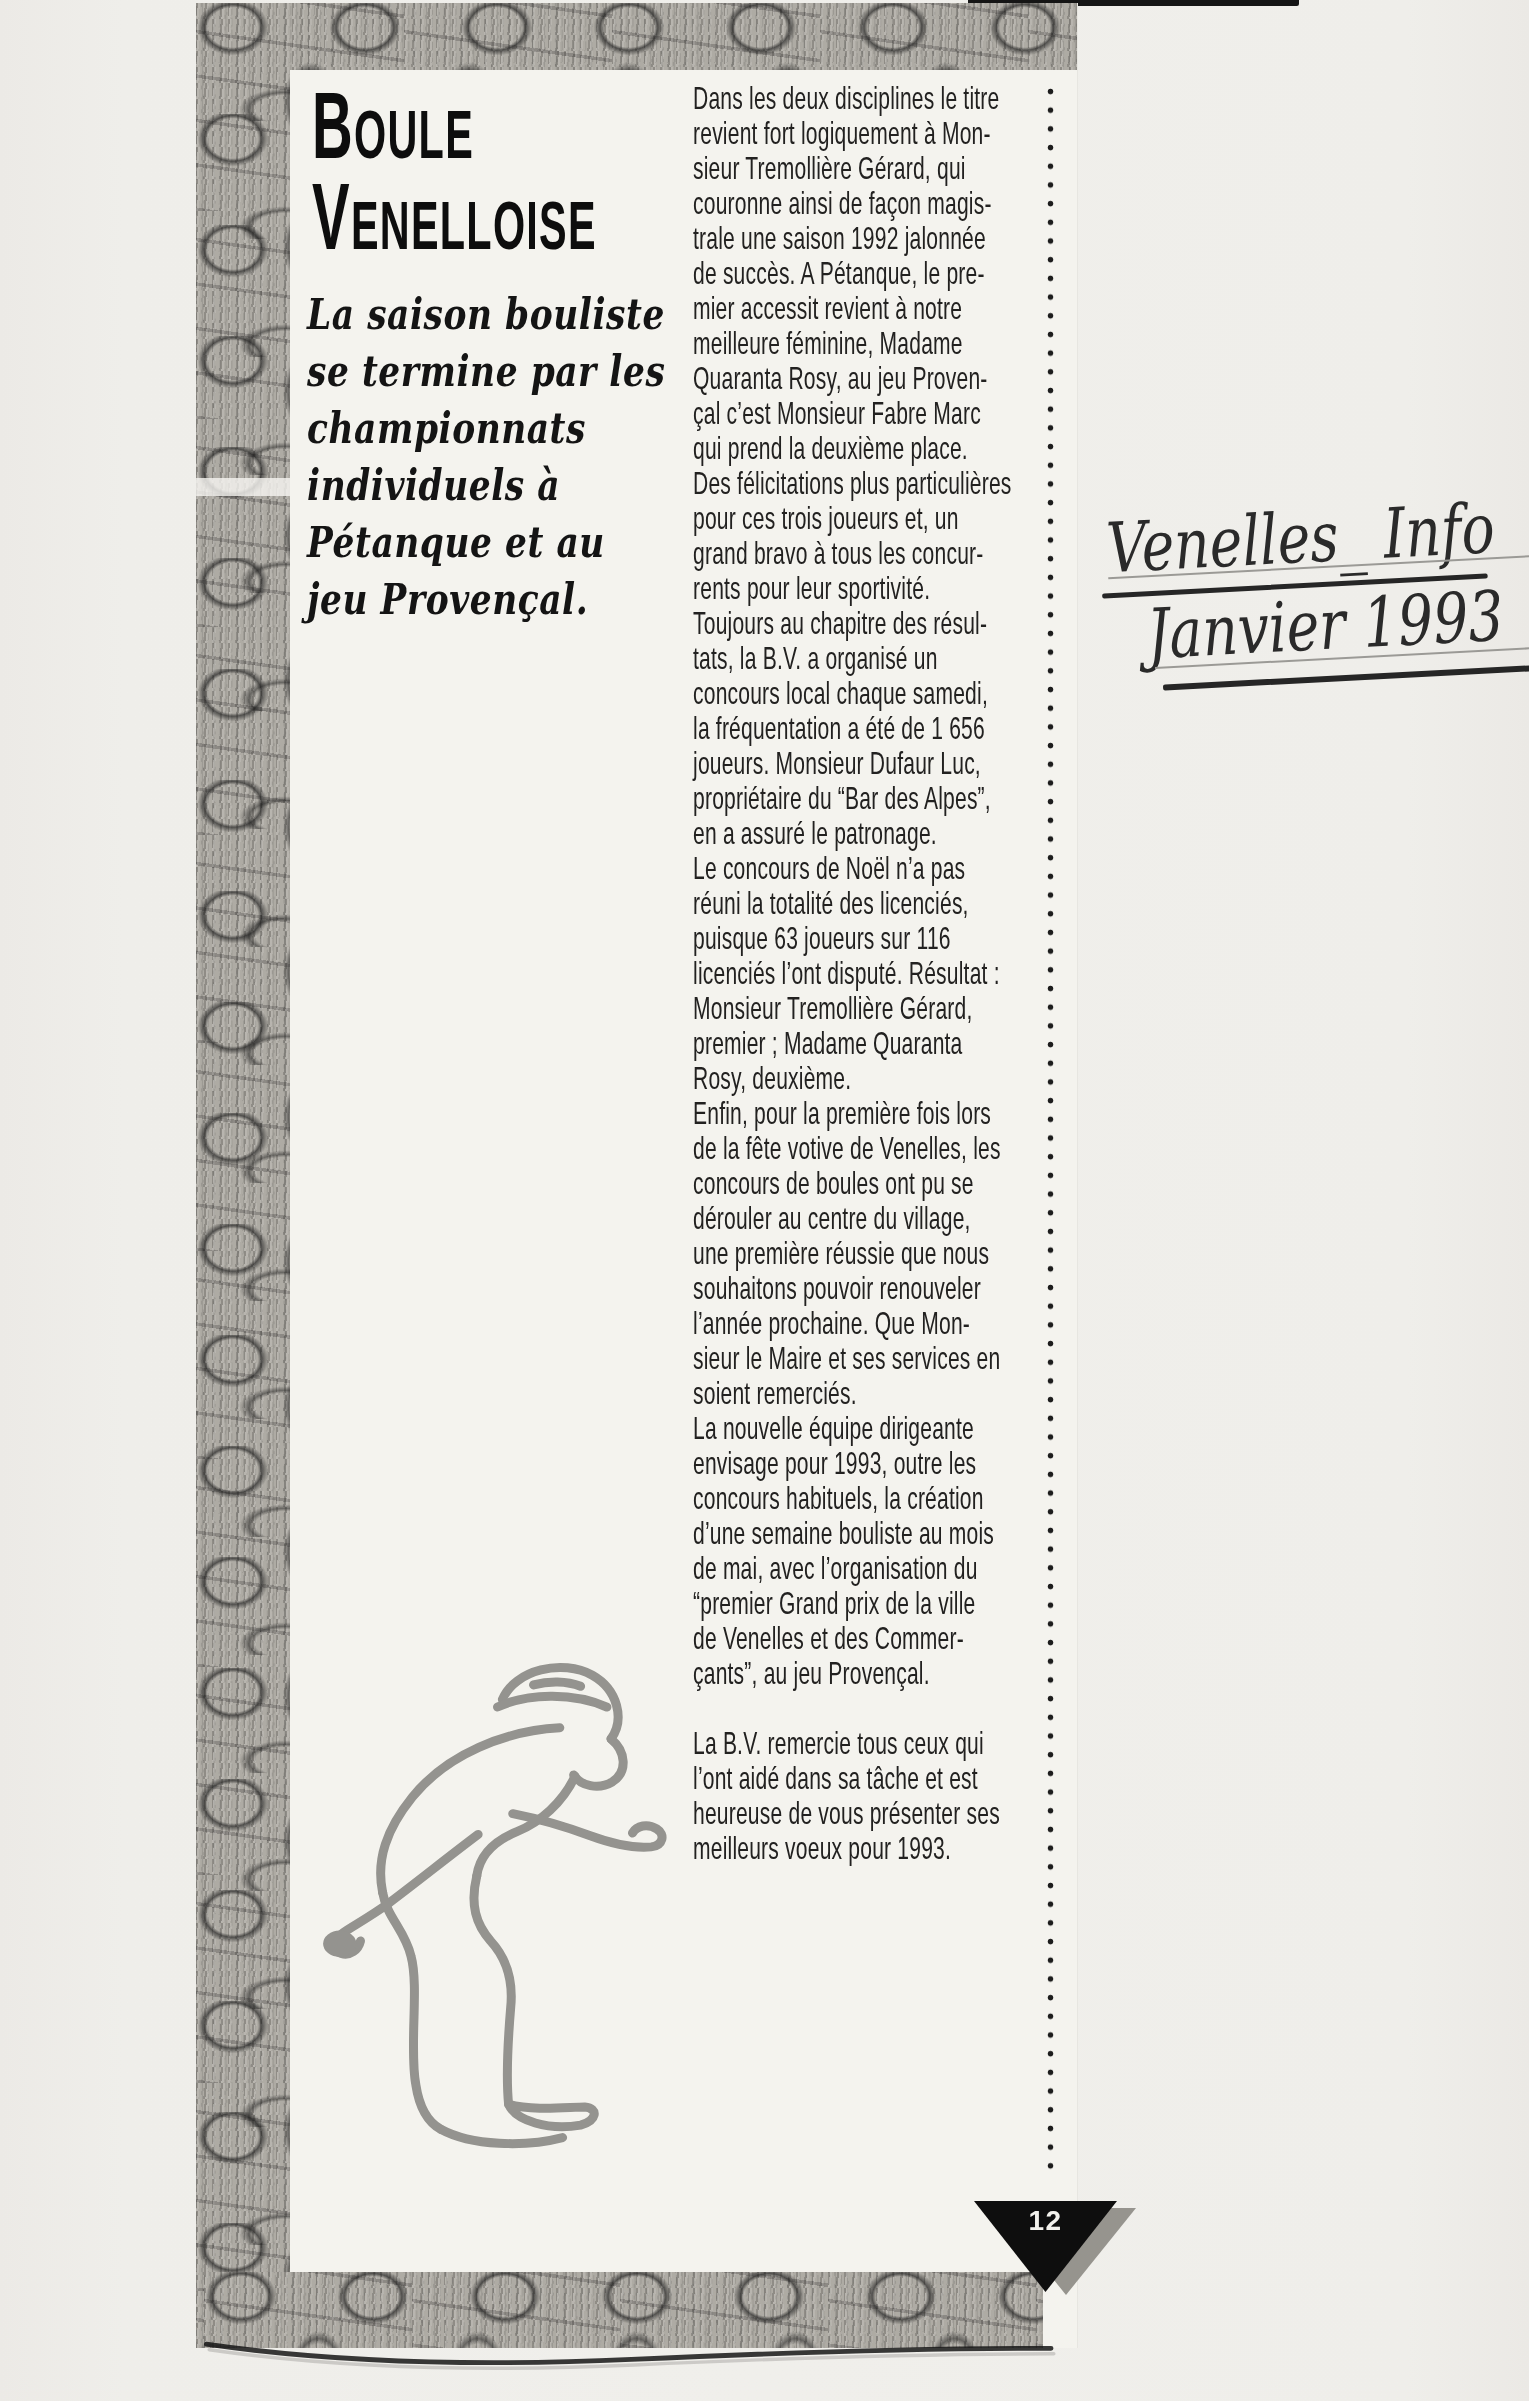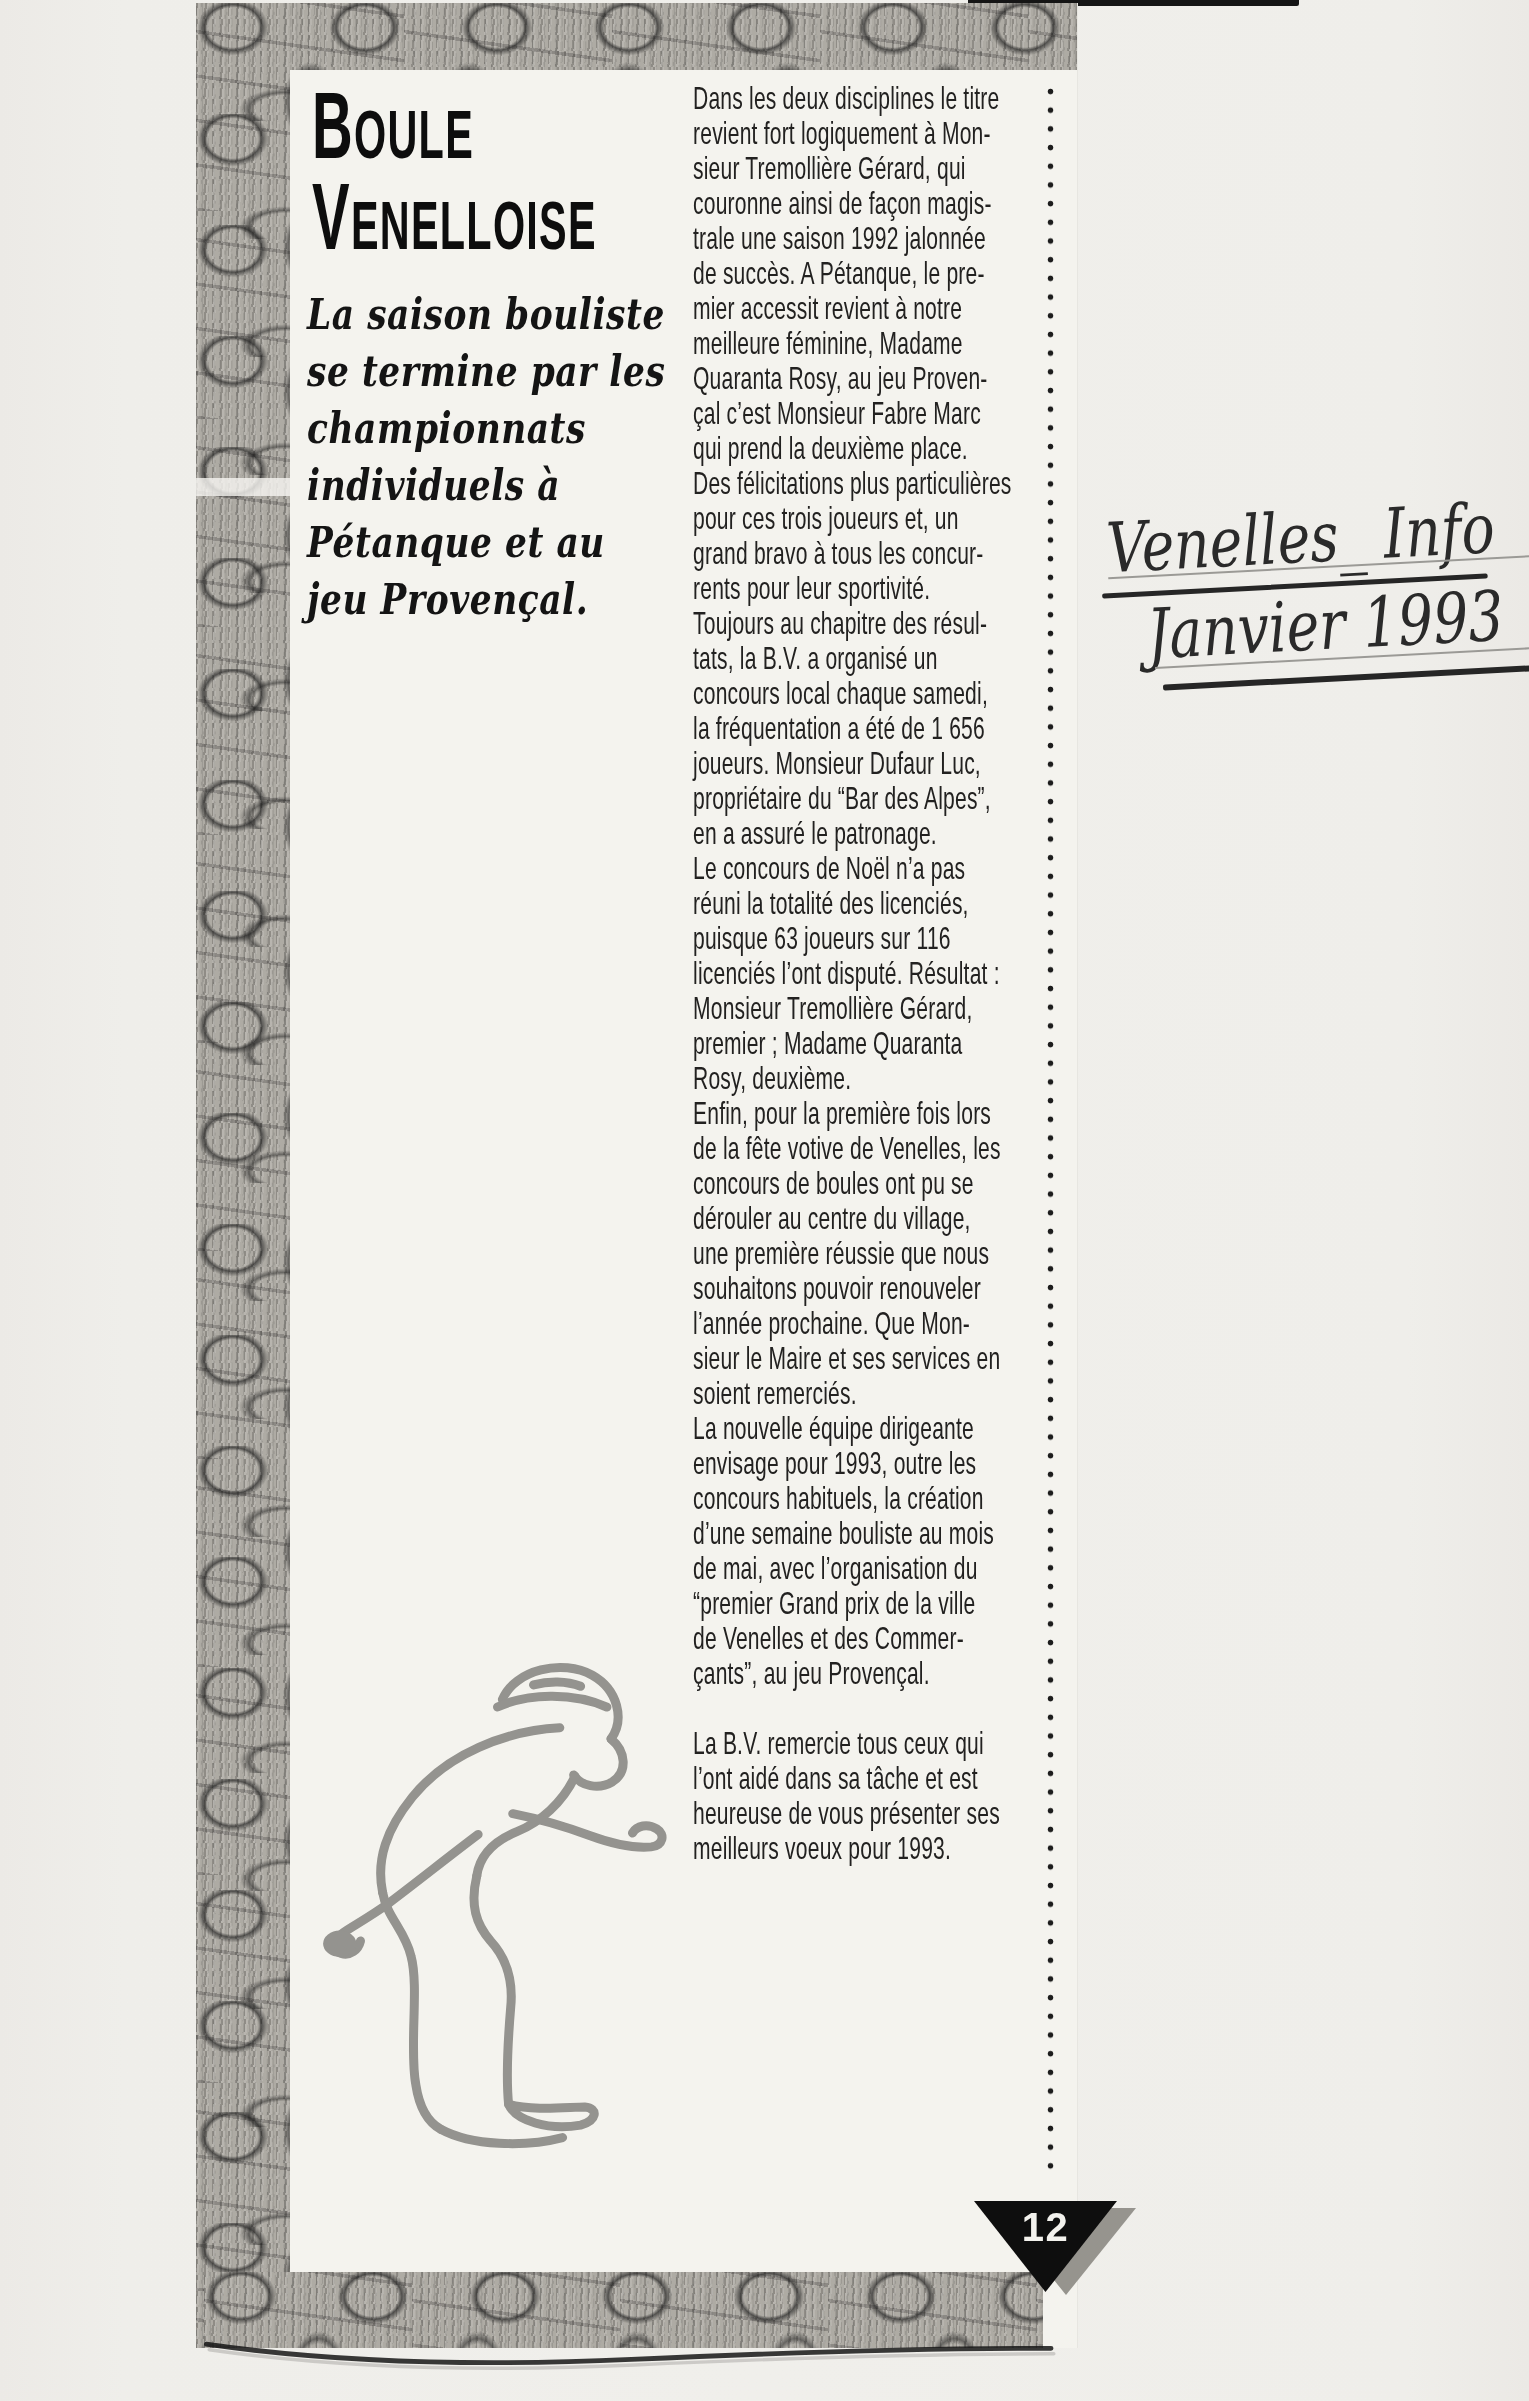--- a/index.html
+++ b/index.html
@@ -81,21 +81,21 @@
   .tri-shadow{
     position:absolute;left:996px;top:2208px;width:140px;height:87px;
     background:#96948e;clip-path:polygon(0 0,100% 0,50% 100%);
   }
   .tri{
     position:absolute;left:974px;top:2201px;width:143px;height:91px;
     background:#0e0e0e;clip-path:polygon(0 0,100% 0,50% 100%);
   }
   .page-num{
     position:absolute;left:0;top:4.2px;width:100%;text-align:center;
-    font-size:40px;font-weight:700;color:#f3f2ed;letter-spacing:1.4px;
+    font-size:28px;font-weight:700;color:#f3f2ed;letter-spacing:1.4px;
   }
   
   .top-strip{position:absolute;left:968px;top:0;width:331px;height:5.5px;background:#151515;border-radius:0 0 2.1px 2.1px;}
   .curl-shadow{position:absolute;left:202px;top:2340px;}
 </style>
 </head>
 <body>
 
 <div class="page">
 

